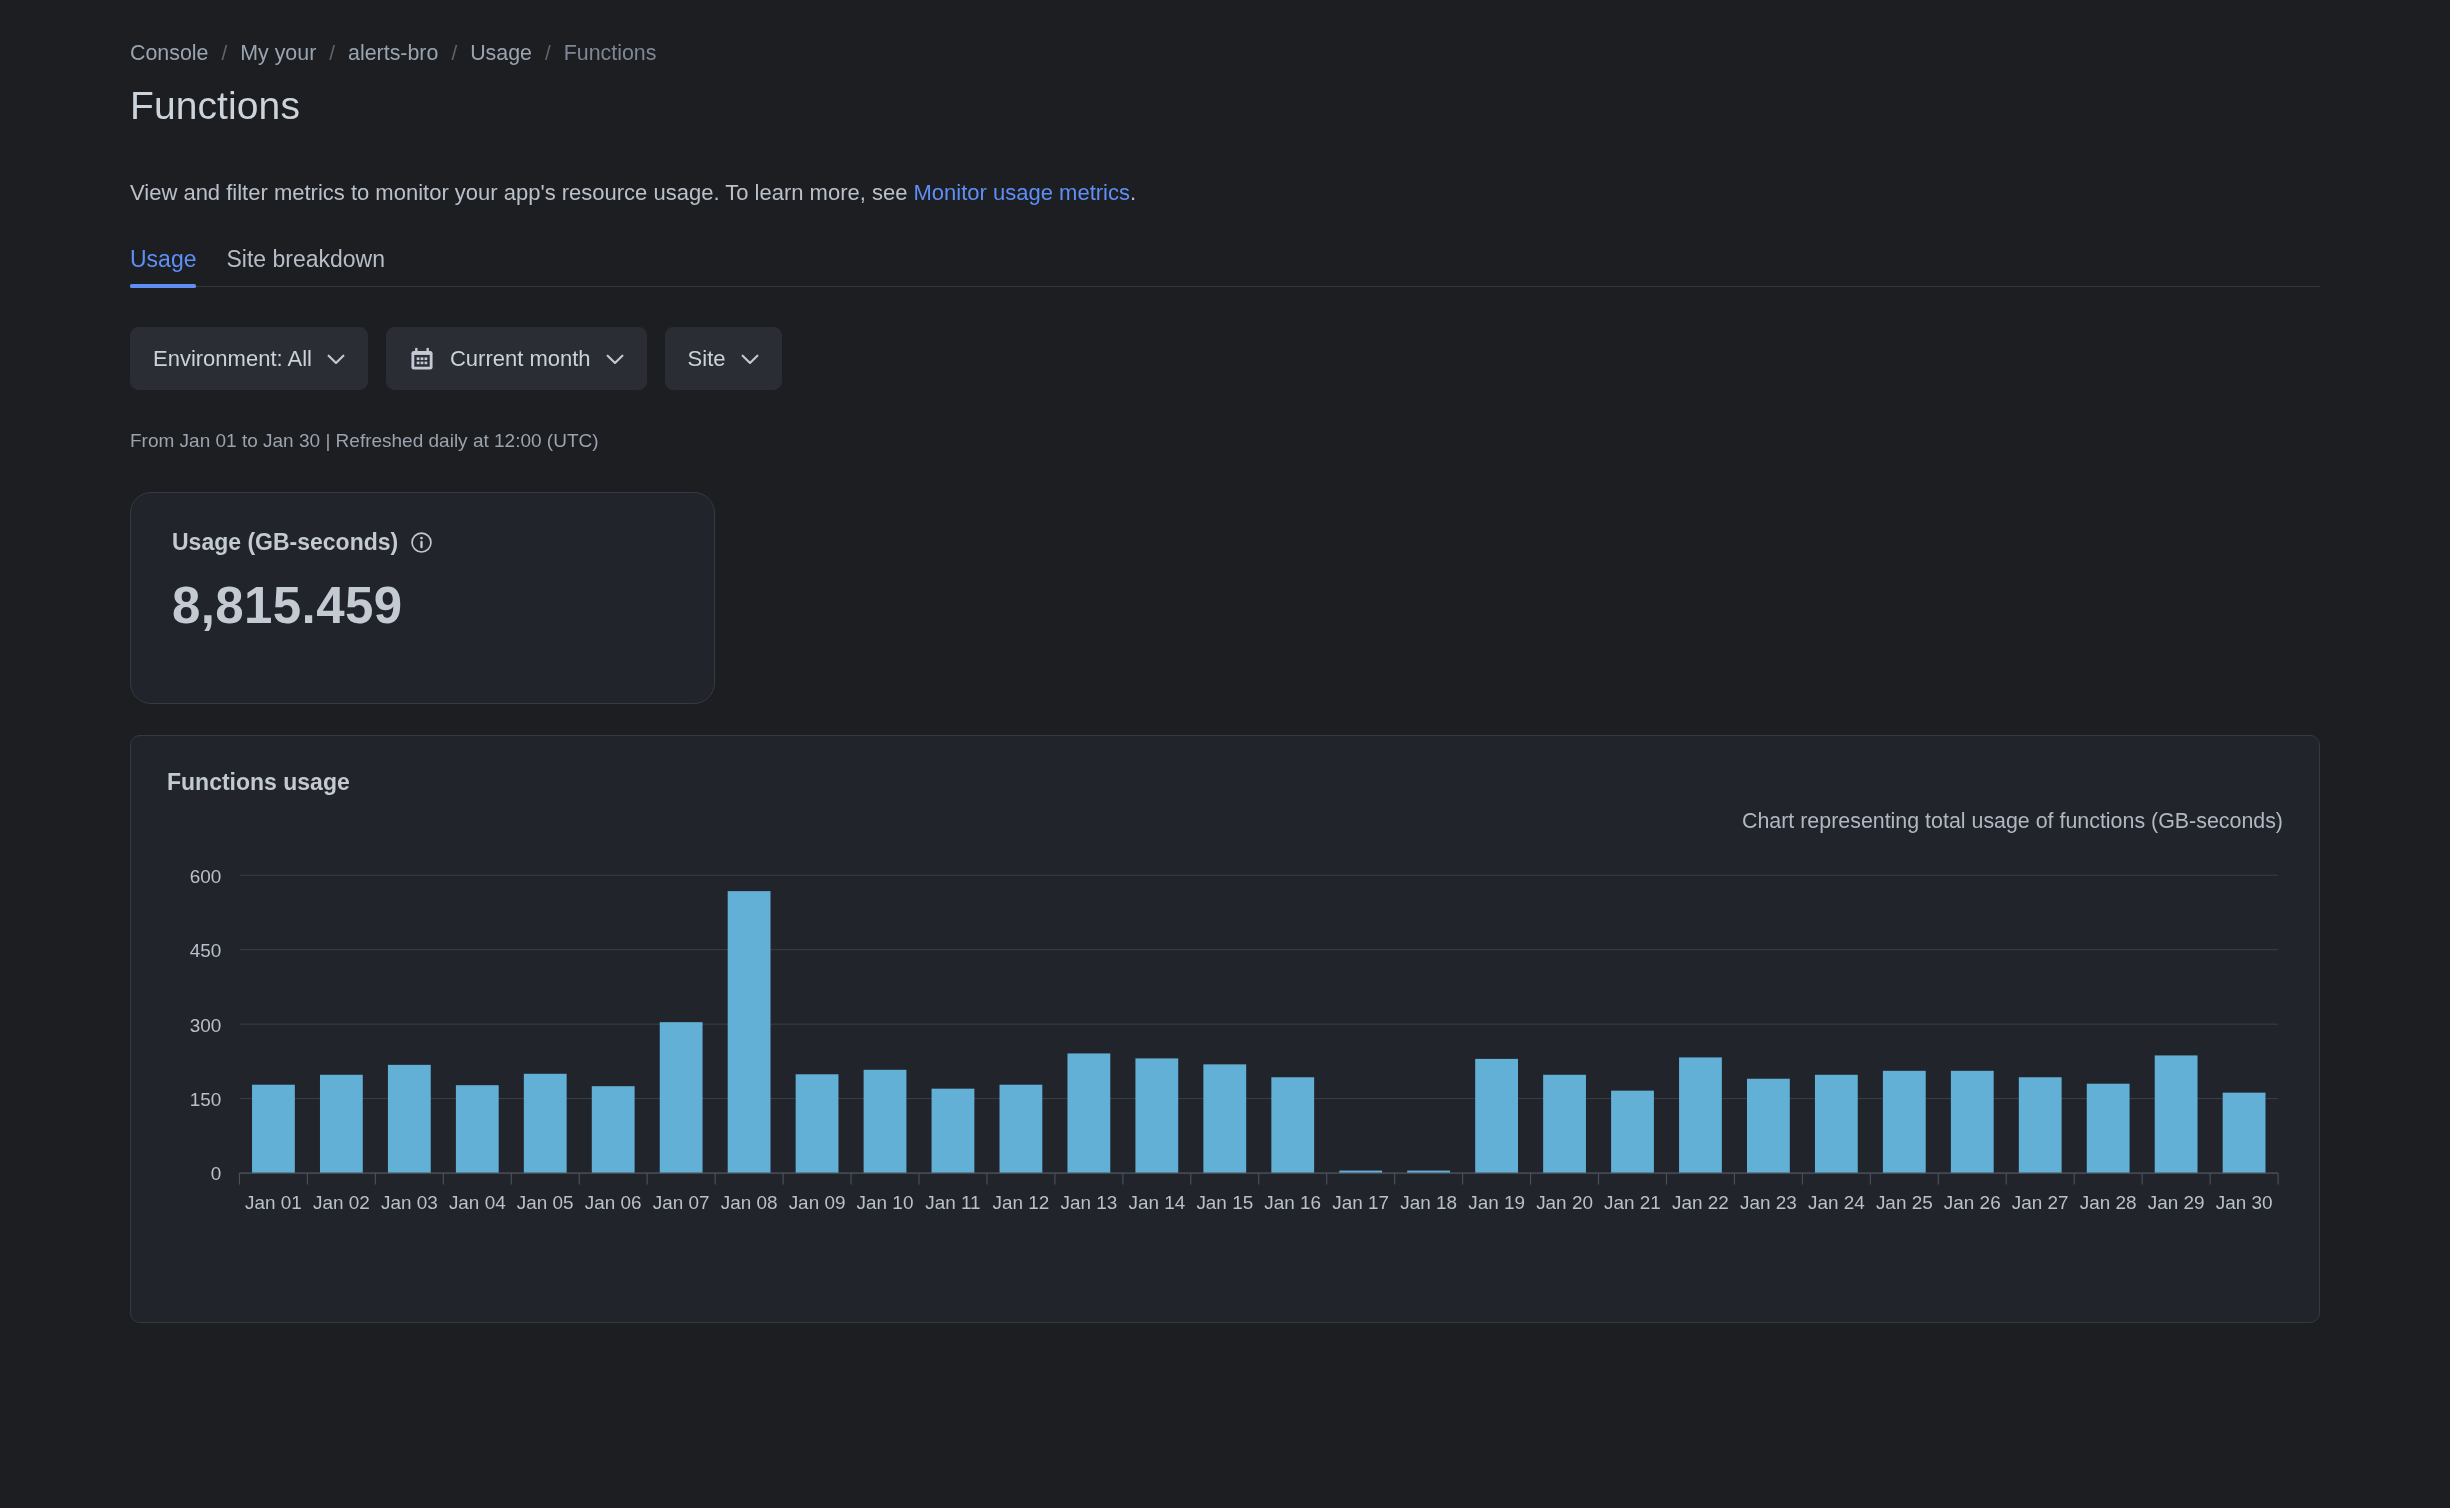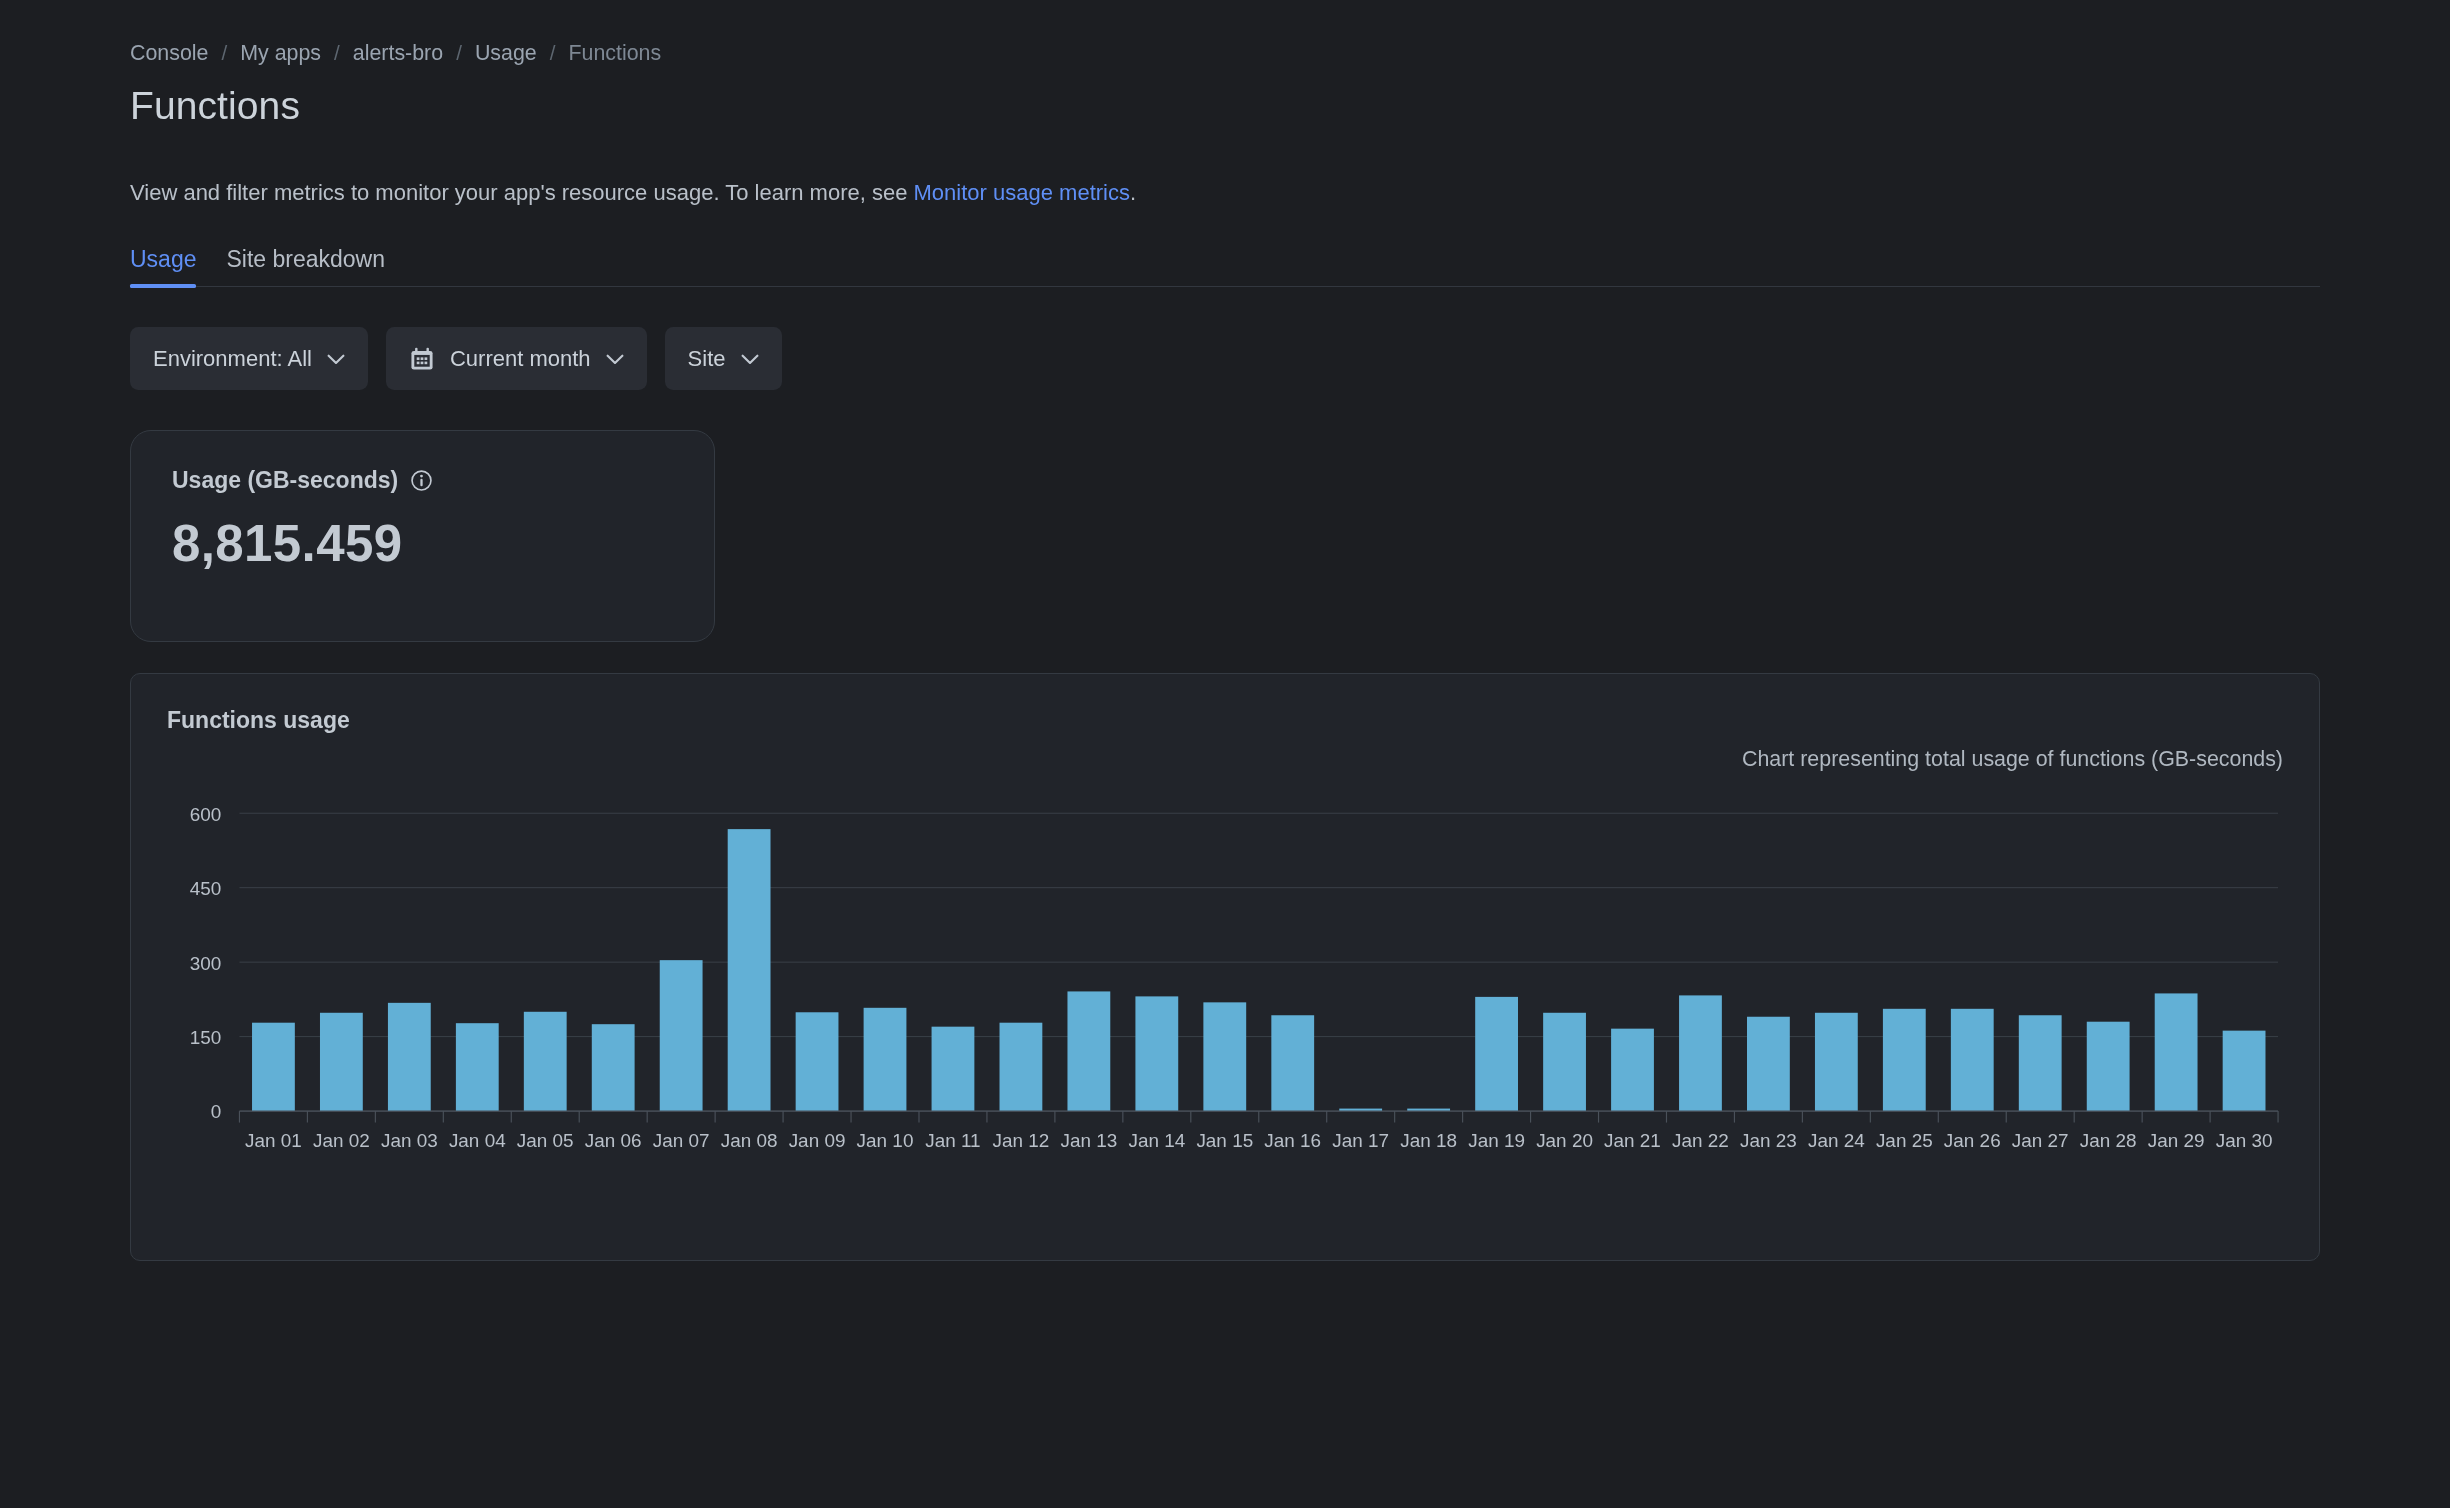--- a/index.html
+++ b/index.html
@@ -131,21 +131,21 @@
   .chart-svg { display: block; width: 100%; height: 362px; }
 </style>
 </head>
 <body>
 
 <div class="page">
 
   <nav class="breadcrumb">
     <a class="crumb" href="#">Console</a>
     <span class="crumb-sep">/</span>
-    <a class="crumb" href="#">My apps</a>
+    <a class="crumb" href="#">My your</a>
     <span class="crumb-sep">/</span>
     <a class="crumb" href="#">alerts-bro</a>
     <span class="crumb-sep">/</span>
     <a class="crumb" href="#">Usage</a>
     <span class="crumb-sep">/</span>
     <span class="crumb current">Functions</span>
   </nav>
 
   <h1 class="page-title">Functions</h1>
 
@@ -196,20 +196,21 @@
       <span>Site</span>
       <span>
         <svg class="chev" viewBox="0 0 22 13" fill="none">
             <path d="M2 2 L11 11 L20 2" stroke="#c2c9d2" stroke-width="2.6" stroke-linecap="round" stroke-linejoin="round"></path>
           </svg>
       </span>
     </button>
 
   </div>
 
+  <div class="refresh-note">From Jan 01 to Jan 30 | Refreshed daily at 12:00 (UTC)</div>
 
   <div class="stat-card">
     <div class="stat-label-row">
       <span class="stat-label">Usage (GB-seconds)</span>
       <span>
         <svg class="info-icon" viewBox="0 0 28 28" fill="none">
           <circle cx="14" cy="14" r="11.5" stroke="#c2c9d2" stroke-width="2"></circle>
           <circle cx="14" cy="8.6" r="1.7" fill="#c2c9d2"></circle>
           <rect x="12.6" y="12" width="2.8" height="9" rx="1.3" fill="#c2c9d2"></rect>
         </svg>

